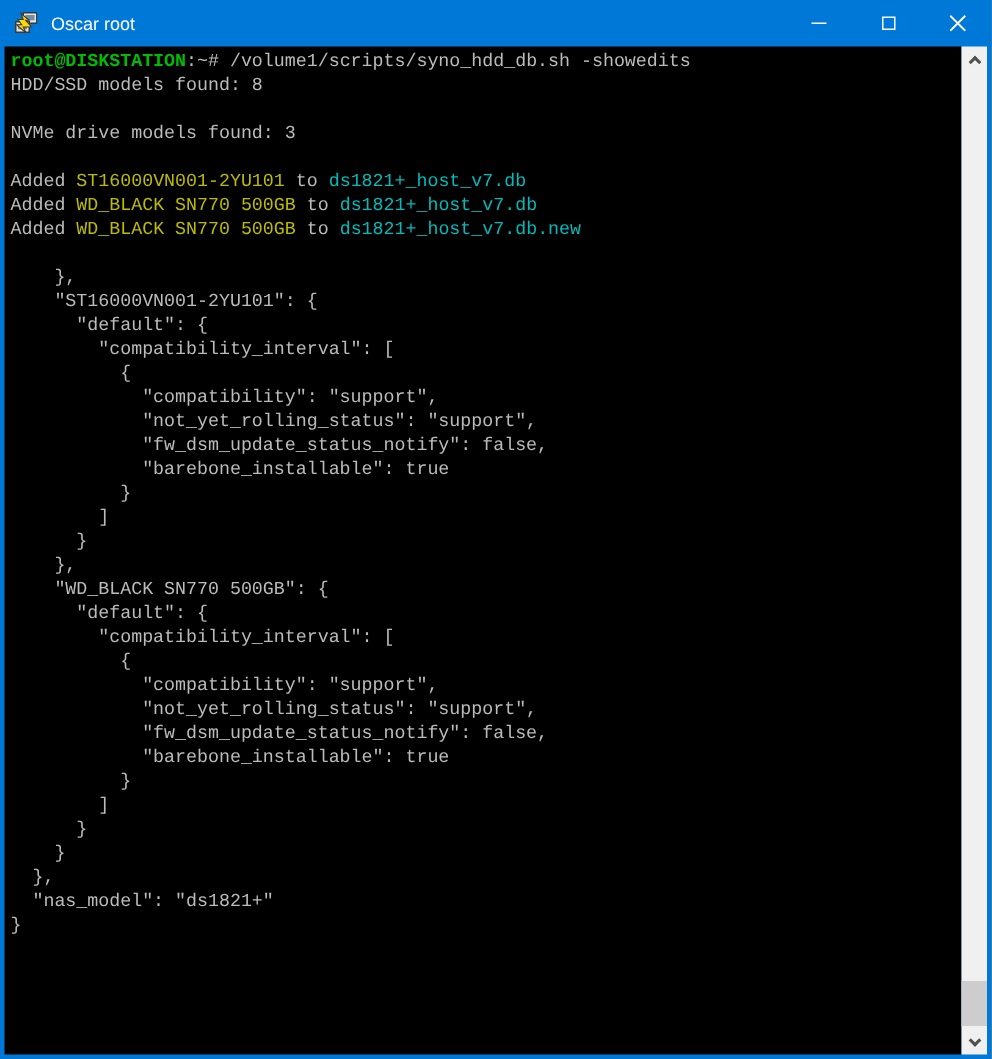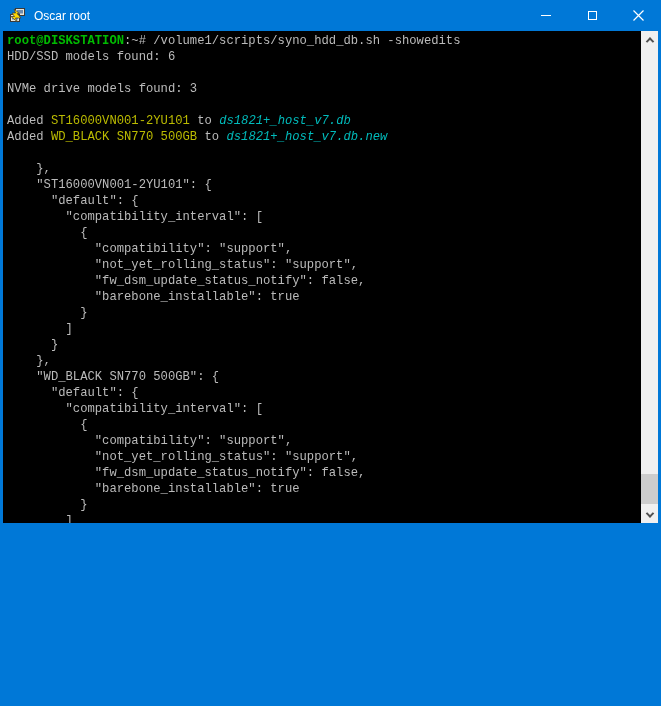--- a/index.html
+++ b/index.html
@@ -29,39 +29,39 @@
     flex: 1 1 auto;
     white-space: nowrap;
     overflow: hidden;
   }
   .win-btns { display: flex; height: 31px; flex: 0 0 auto; }
   .win-btn { width: 46px; height: 31px; display: flex; align-items: center; justify-content: center; }
   .glyph-min { width: 10px; height: 1px; background: #fff; }
   .glyph-max { width: 9px; height: 9px; border: 1px solid #fff; }
 
   
-  .content { display: flex; height: 492px; }
+  .content { display: flex; height: 672px; }
   .terminal {
     flex: 1 1 auto;
     background: var(--background, #000);
     overflow: hidden;
     padding: 2px 0 0 4px;
   }
   .term-line {
     height: 16px;
     font-family: "Liberation Mono", "DejaVu Sans Mono", monospace;
     font-size: 12.2px;
     line-height: 16px;
     white-space: pre;
     color: var(--foreground, #bbb);
   }
   .c-default { color: var(--foreground, #BBBBBB); }
   .c-green   { color: var(--green, #00BB00); font-weight: bold; }
   .c-yellow  { color: var(--yellow, #BBBB00); }
-  .c-cyan    { color: var(--cyan, #00BBBB); font-style: italic; }
+  .c-cyan    { color: var(--cyan, #00BBBB); }
 
   
   .scrollbar {
     flex: 0 0 17px;
     width: 17px;
     background: var(--scrollbar-track, #F0F0F0);
     display: flex;
     flex-direction: column;
   }
   .sb-btn { height: 17px; display: flex; align-items: center; justify-content: center; }
@@ -107,25 +107,26 @@
         <svg width="11" height="11" viewBox="0 0 11 11">
           <path d="M0.5 0.5 L10.5 10.5 M10.5 0.5 L0.5 10.5" stroke="#ffffff" stroke-width="1.2"></path>
         </svg>
       </div>
     </div>
   </div>
 
   <div class="content">
     <div class="terminal">
         <div class="term-line"><span class="c-green">root@DISKSTATION</span><span class="c-default">:~# /volume1/scripts/syno_hdd_db.sh -showedits</span></div>
-        <div class="term-line"><span class="c-default">HDD/SSD models found: 6</span></div>
+        <div class="term-line"><span class="c-default">HDD/SSD models found: 8</span></div>
         <div class="term-line"></div>
         <div class="term-line"><span class="c-default">NVMe drive models found: 3</span></div>
         <div class="term-line"></div>
         <div class="term-line"><span class="c-default">Added </span><span class="c-yellow">ST16000VN001-2YU101</span><span class="c-default"> to </span><span class="c-cyan">ds1821+_host_v7.db</span></div>
+        <div class="term-line"><span class="c-default">Added </span><span class="c-yellow">WD_BLACK SN770 500GB</span><span class="c-default"> to </span><span class="c-cyan">ds1821+_host_v7.db</span></div>
         <div class="term-line"><span class="c-default">Added </span><span class="c-yellow">WD_BLACK SN770 500GB</span><span class="c-default"> to </span><span class="c-cyan">ds1821+_host_v7.db.new</span></div>
         <div class="term-line"></div>
         <div class="term-line"><span class="c-default">    },</span></div>
         <div class="term-line"><span class="c-default">    "ST16000VN001-2YU101": {</span></div>
         <div class="term-line"><span class="c-default">      "default": {</span></div>
         <div class="term-line"><span class="c-default">        "compatibility_interval": [</span></div>
         <div class="term-line"><span class="c-default">          {</span></div>
         <div class="term-line"><span class="c-default">            "compatibility": "support",</span></div>
         <div class="term-line"><span class="c-default">            "not_yet_rolling_status": "support",</span></div>
         <div class="term-line"><span class="c-default">            "fw_dsm_update_status_notify": false,</span></div>

